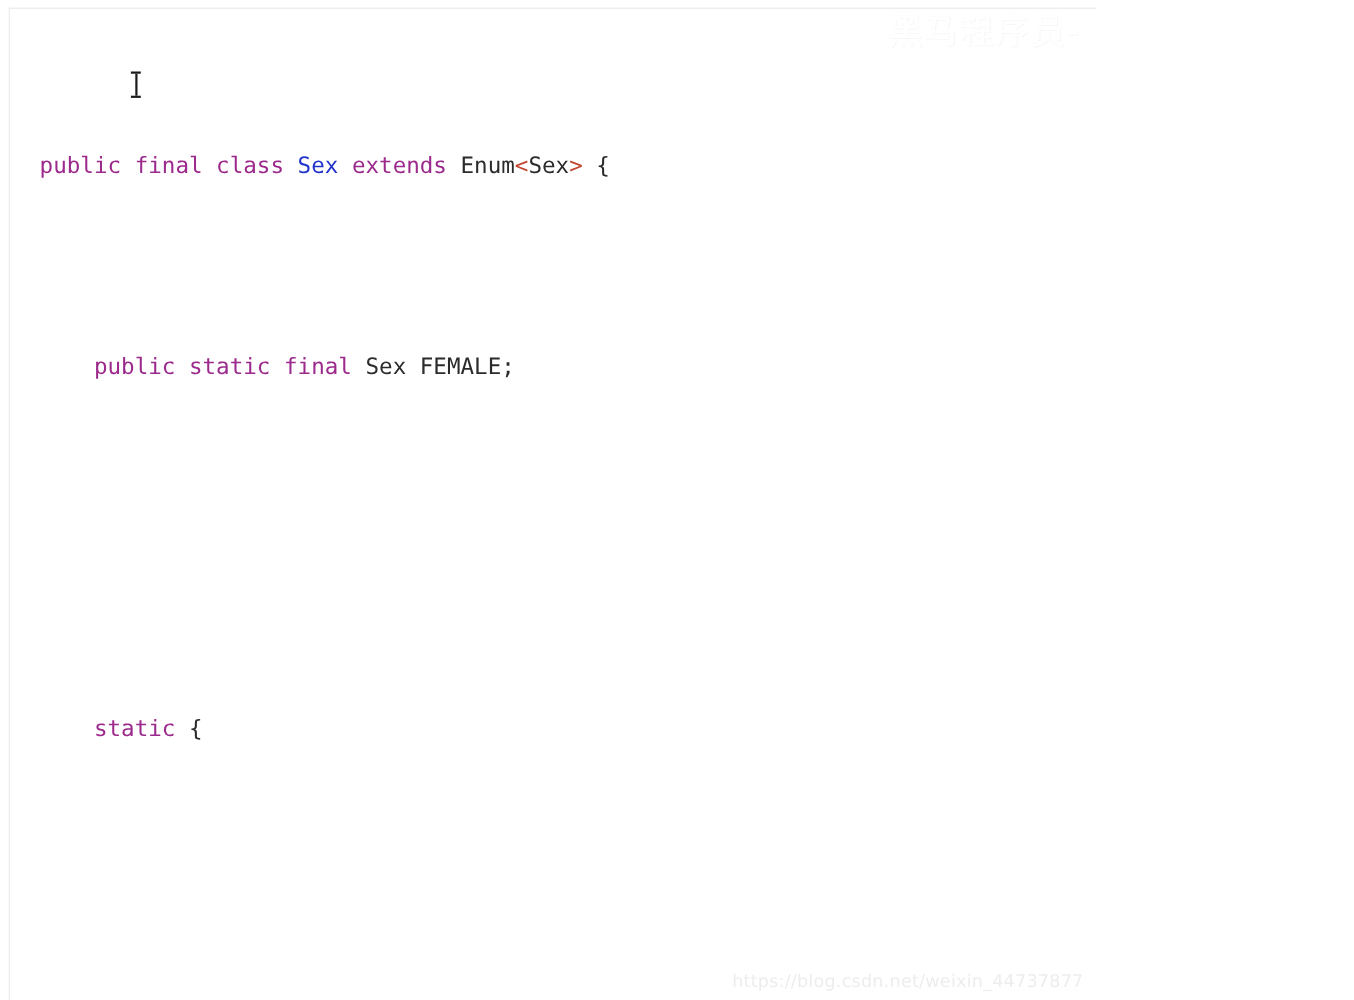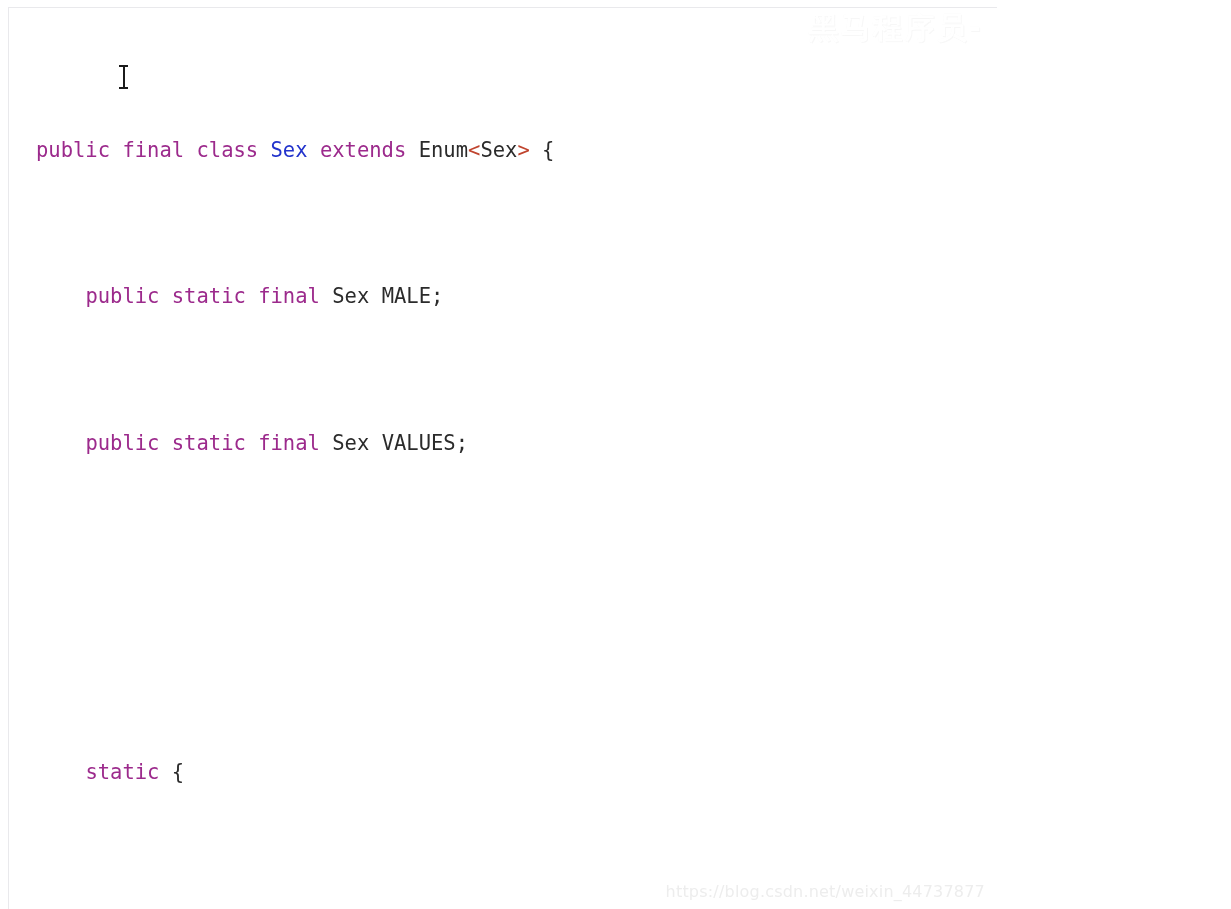--- a/index.html
+++ b/index.html
@@ -133,23 +133,22 @@
 
 <div id="screen">
 
   <div class="frame-top"></div>
   <div class="frame-left"></div>
 
   <div id="code">
 
     <div class="line"><span class="kw">public</span><span class="plain"> </span><span class="kw">final</span><span class="plain"> </span><span class="kw">class</span><span class="plain"> </span><span class="cls">Sex</span><span class="plain"> </span><span class="kw">extends</span><span class="plain"> </span><span class="plain">Enum</span><span class="gen">&lt;</span><span class="plain">Sex</span><span class="gen">&gt;</span><span class="plain"> {</span></div>
 
-    <div class="line">    <span class="kw">public</span> <span class="kw">static</span> <span class="kw">final</span> <span class="plain">Sex</span> <span class="plain">MALE;</span></div>
 
-    <div class="line">    <span class="kw">public</span> <span class="kw">static</span> <span class="kw">final</span> <span class="plain">Sex</span> <span class="plain">VALUES;</span></div>
+    <div class="line">    <span class="kw">public</span> <span class="kw">static</span> <span class="kw">final</span> <span class="plain">Sex</span> <span class="plain">FEMALE;</span></div>
 
 
     <div class="line"> </div>
 
     <div class="line">    <span class="kw">static</span><span class="plain"> {</span></div>
 
     
 
     
 

